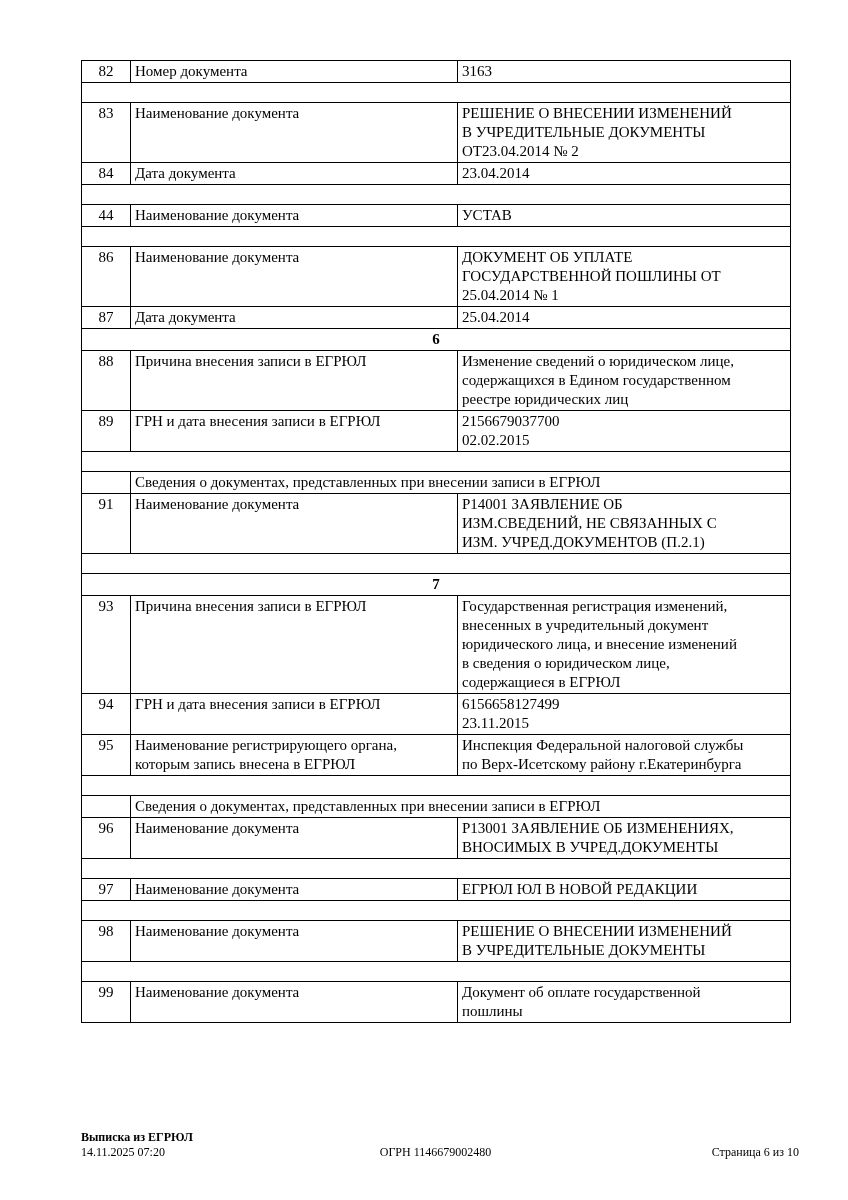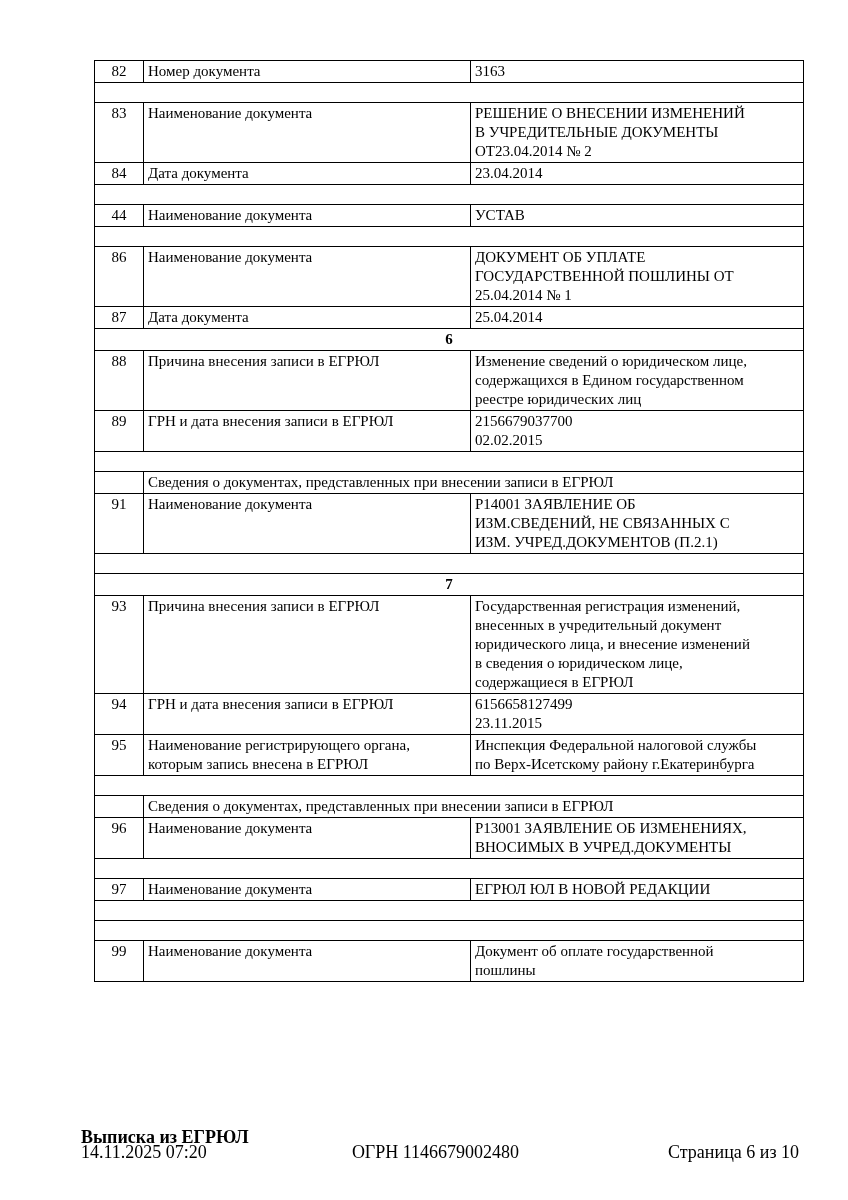--- a/index.html
+++ b/index.html
@@ -7,21 +7,21 @@
     position: relative;
     width: 848px;
     height: 1200px;
     background: #ffffff;
     font-family: "Liberation Serif", serif;
     color: #000000;
     overflow: hidden;
   }
   table.egrul {
     position: absolute;
-    left: 94px;
+    left: 81px;
     top: 60px;
     width: 709px;
     border-collapse: collapse;
     table-layout: fixed;
   }
   table.egrul td {
     border: 1px solid #000;
     font-family: "Liberation Serif", serif;
     font-size: 15px;
     line-height: 19px;
@@ -44,21 +44,21 @@
   td.section {
     text-align: center;
     font-weight: bold;
   }
   .footer {
     position: absolute;
     left: 81px;
     top: 1130px;
     width: 709px;
     height: 36px;
-    font-size: 18px;
+    font-size: 12px;
     line-height: 15px;
   }
   .footer-left {
     position: absolute;
     left: 0;
     top: 0;
   }
   .footer-left .doc-type { font-weight: bold; }
   .footer-center {
     position: absolute;
@@ -203,20 +203,26 @@
         <tr>
           <td class="spacer" colspan="3"></td>
         </tr>
         <tr>
           <td class="num">97</td>
           <td class="label">Наименование документа</td>
           <td class="value">ЕГРЮЛ ЮЛ В НОВОЙ РЕДАКЦИИ</td>
         </tr>
         <tr>
           <td class="spacer" colspan="3"></td>
+        </tr>
+        <tr>
+          <td class="num">98</td>
+          <td class="label">Наименование документа</td>
+          <td class="value">РЕШЕНИЕ О ВНЕСЕНИИ ИЗМЕНЕНИЙ
+В УЧРЕДИТЕЛЬНЫЕ ДОКУМЕНТЫ</td>
         </tr>
         <tr>
           <td class="spacer" colspan="3"></td>
         </tr>
         <tr>
           <td class="num">99</td>
           <td class="label">Наименование документа</td>
           <td class="value">Документ об оплате государственной
 пошлины</td>
         </tr>

